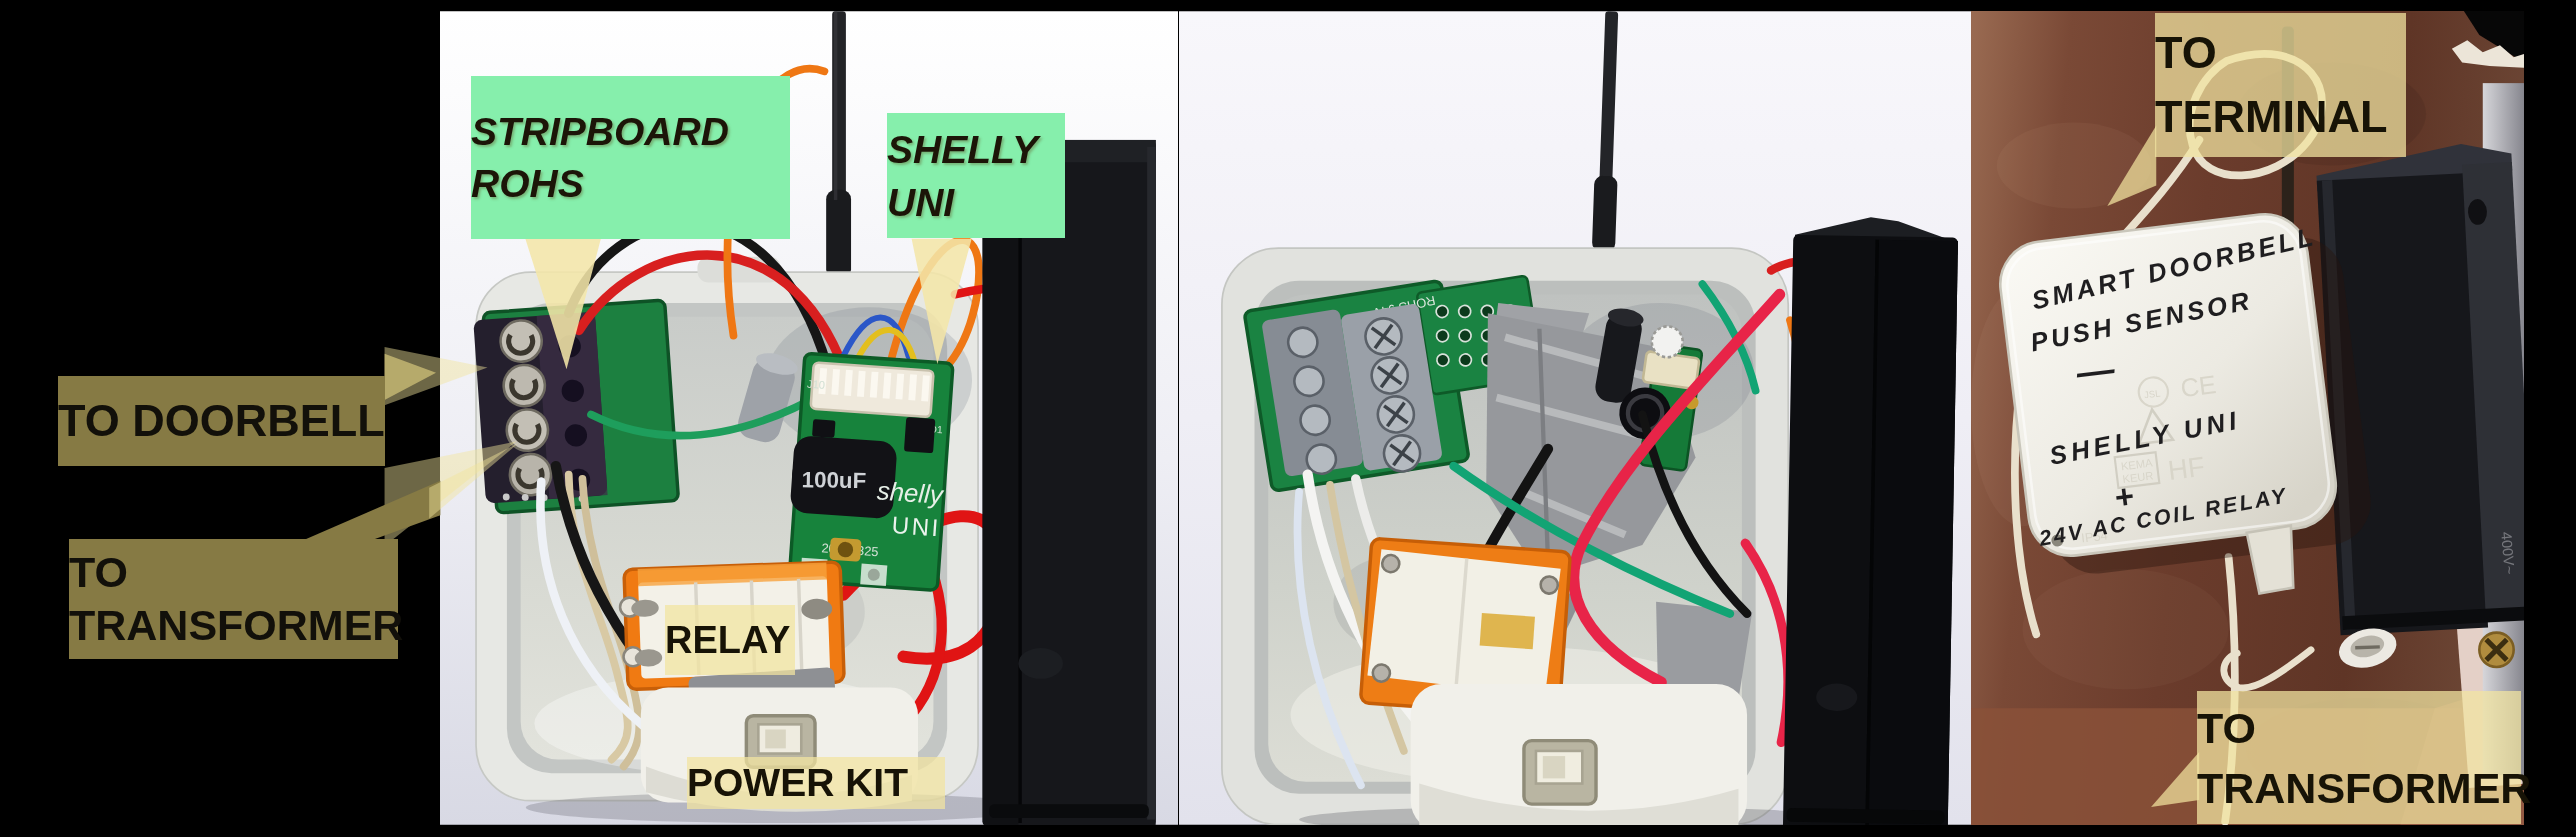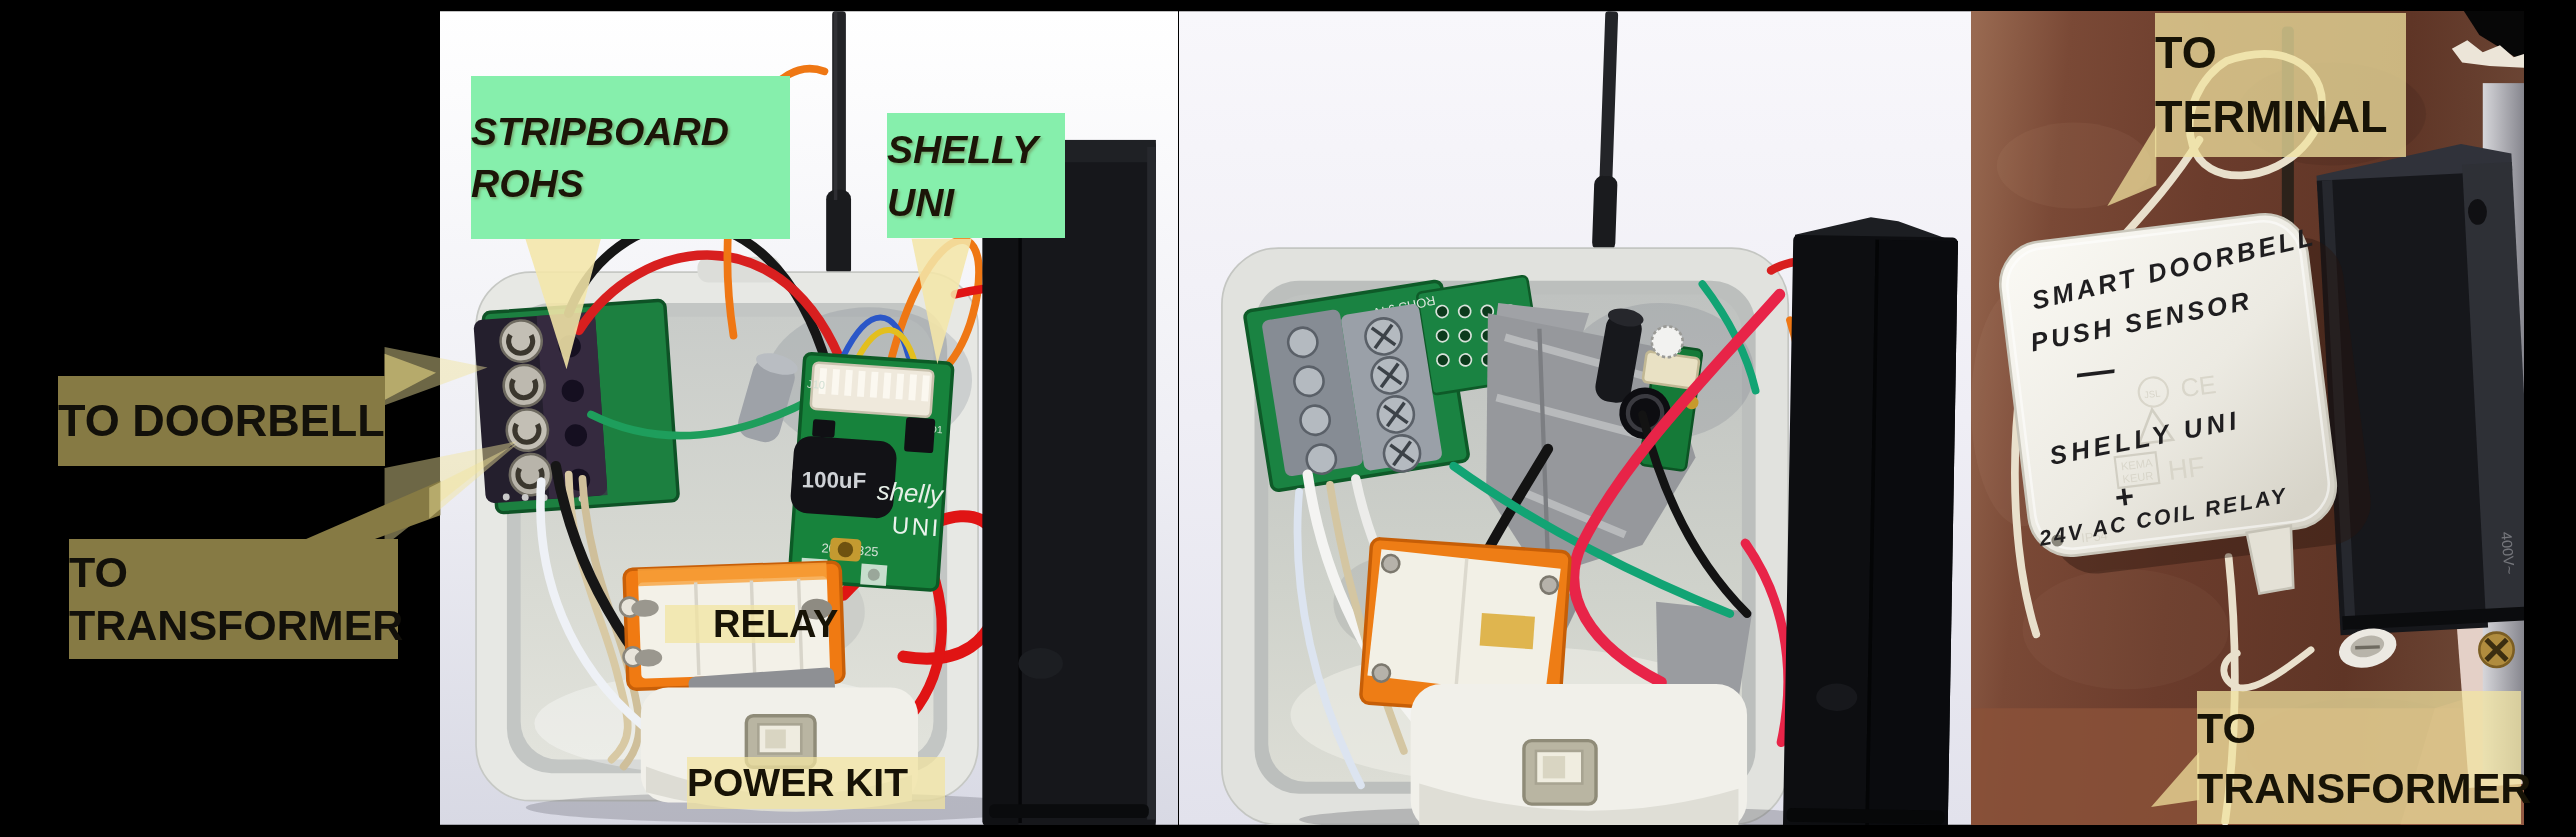--- a/index.html
+++ b/index.html
@@ -428,21 +428,21 @@
 
   <div class="label olive" style="left:58px;top:356px;width:327px;height:90px;font-size:45px;margin-top:20px;">
     <span class="ln">TO DOORBELL</span>
   </div>
 
   <div class="label olive" style="left:69px;top:539px;width:329px;height:120px;font-size:43px;line-height:53px;">
     <span class="ln">TO</span>
     <span class="ln">TRANSFORMER</span>
   </div>
 
-  <div class="label trans" style="left:665px;top:605px;width:130px;height:38px;font-size:38px;padding-left:48px;">
+  <div class="label trans" style="left:665px;top:605px;width:130px;height:70px;font-size:38px;">
     <span class="ln">RELAY</span>
   </div>
 
 
   <div class="label trans" style="left:687px;top:757px;width:258px;height:52px;font-size:39px;">
     <span class="ln">POWER KIT</span>
   </div>
 
   <div class="label trans" style="left:2155px;top:13px;width:251px;height:144px;font-size:45px;line-height:64px;">
     <span class="ln">TO</span>

